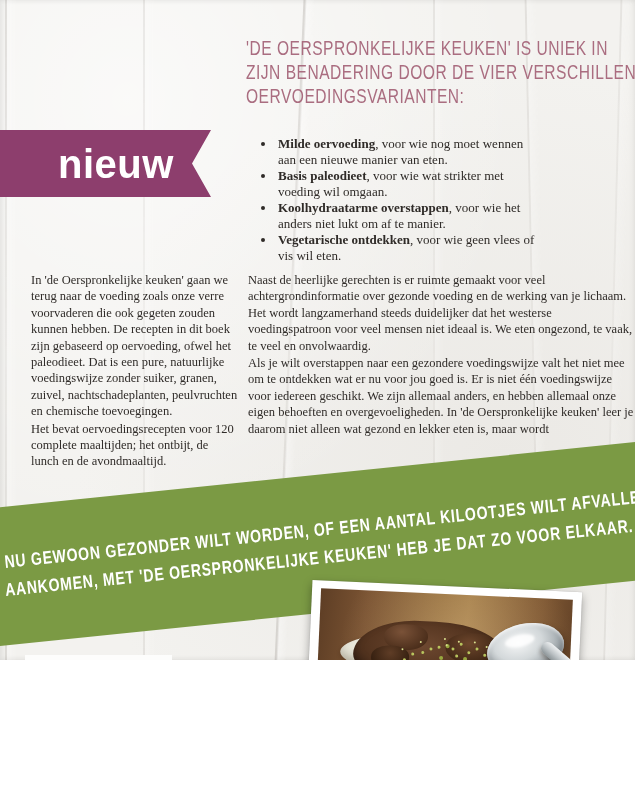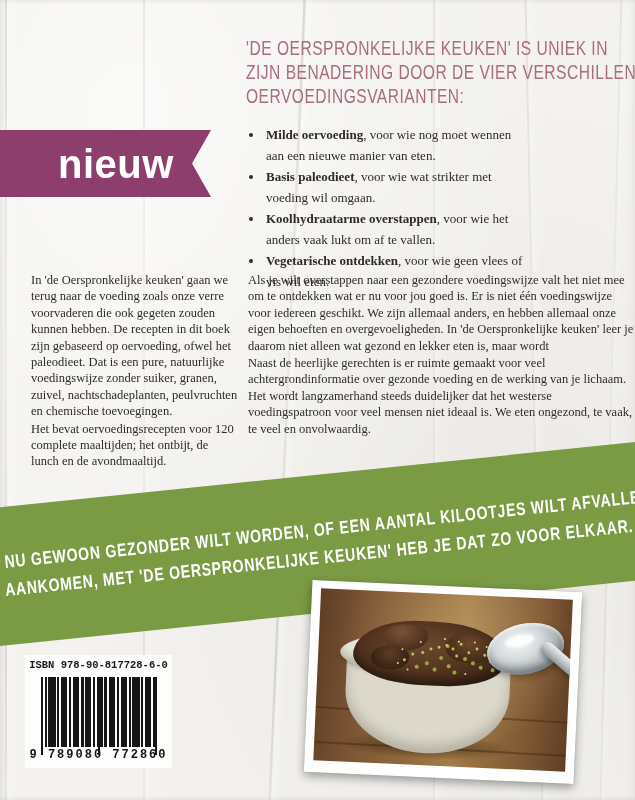--- a/index.html
+++ b/index.html
@@ -1,17 +1,17 @@
 <!DOCTYPE html>
 <html><head>
 <meta charset="utf-8">
 <style>
   html,body{margin:0;padding:0;}
   .page{
-    position:relative;width:635px;height:800px;overflow:hidden;
+    position:relative;width:635px;height:660px;overflow:hidden;
     background:
       radial-gradient(ellipse at 20% 15%, rgba(255,255,255,.6), rgba(255,255,255,0) 55%),
       radial-gradient(ellipse at 80% 70%, rgba(220,216,210,.35), rgba(220,216,210,0) 60%),
       #f3f2ef;
     font-family:"Liberation Serif", serif;
     color:#2f2b28;
     box-shadow: inset 3px 0 6px rgba(0,0,0,.07), inset -2px 0 5px rgba(0,0,0,.05);
     text-decoration: underline;
   }
   
@@ -34,22 +34,22 @@
   .headline div{white-space:nowrap;}
 
   
   .badge{position:absolute;left:0;top:130px;width:186px;height:67px;background:#8d3e6d;
     clip-path:polygon(0 0,100% 0,91% 50%,100% 100%,0 100%);
     display:flex;align-items:center;padding-left:25px;}
   .badge-label{font-family:"Liberation Sans", sans-serif;font-weight:700;
     font-size:40px;color:#ffffff;padding-left:33px;letter-spacing:.5px;line-height:1;}
 
   
-  .variants{position:absolute;left:250px;top:124px;width:268px;margin:0;
-    padding-left:14px;font-size:13px;line-height:21px;}
+  .variants{position:absolute;left:250px;top:124px;width:268px;margin:12px;
+    padding-left:14px;font-size:13px;line-height:16px;}
   .variants li{margin:0;padding-left:2px;}
   .variants b{font-weight:700;}
 
   
   .col{position:absolute;top:271px;font-size:12.5px;line-height:16.4px;}
   .col p{margin:1px;}
   .col-left{left:30px;width:209px;}
   .col-right{left:247px;width:388px;}
   .col-right .cont{width:255px;}
 
@@ -153,32 +153,32 @@
     <div>OERVOEDINGSVARIANTEN:</div>
   </div>
 
   <div class="badge">
     <span class="badge-label">nieuw</span>
   </div>
 
   <ul class="variants">
     <li><b>Milde oervoeding</b><span>, voor wie nog moet wennen aan een nieuwe manier van eten.</span></li>
     <li><b>Basis paleodieet</b><span>, voor wie wat strikter met voeding wil omgaan.</span></li>
-    <li><b>Koolhydraatarme overstappen</b><span>, voor wie het anders vaak lukt om af te vallen.</span></li>
+    <li><b>Koolhydraatarme overstappen</b><span>, voor wie het anders niet lukt om af te manier.</span></li>
     <li><b>Vegetarische ontdekken</b><span>, voor wie geen vlees of vis wil eten.</span></li>
   </ul>
 
   <div class="col col-left">
     <p>In 'de Oerspronkelijke keuken' gaan we terug naar de voeding zoals onze verre voorvaderen die ook gegeten zouden kunnen hebben. De recepten in dit boek zijn gebaseerd op oervoeding, ofwel het paleodieet. Dat is een pure, natuurlijke voedingswijze zonder suiker, granen, zuivel, nachtschadeplanten, peulvruchten en chemische toevoegingen.</p>
     <p>Het bevat oervoedingsrecepten voor 120 complete maaltijden; het ontbijt, de lunch en de avondmaaltijd.</p>
   </div>
 
   <div class="col col-right">
+    <p>Naast de heerlijke gerechten is er ruimte gemaakt voor veel achtergrondinformatie over gezonde voeding en de werking van je lichaam. Het wordt langzamerhand steeds duidelijker dat het westerse voedingspatroon voor veel mensen niet ideaal is. We eten ongezond, te vaak, te veel en onvolwaardig.</p>
     <p>Als je wilt overstappen naar een gezondere voedingswijze valt het niet mee om te ontdekken wat er nu voor jou goed is. Er is niet één voedingswijze voor iedereen geschikt. We zijn allemaal anders, en hebben allemaal onze eigen behoeften en overgevoeligheden. In 'de Oerspronkelijke keuken' leer je daarom niet alleen wat gezond en lekker eten is, maar wordt</p>
-    <p>Naast de heerlijke gerechten is er ruimte gemaakt voor veel achtergrondinformatie over gezonde voeding en de werking van je lichaam. Het wordt langzamerhand steeds duidelijker dat het westerse voedingspatroon voor veel mensen niet ideaal is. We eten ongezond, te vaak, te veel en onvolwaardig.</p>
   </div>
 
   <div class="banner">
     <div class="banner-line">OF JE NU GEWOON GEZONDER WILT WORDEN, OF EEN AANTAL KILOOTJES WILT AFVALLEN OF</div>
     <div class="banner-line">AANKOMEN, MET 'DE OERSPRONKELIJKE KEUKEN' HEB JE DAT ZO VOOR ELKAAR.</div>
   </div>
 
   <div class="isbn-box">
     <div class="isbn-label">ISBN 978-90-817728-6-0</div>
     <div class="bars"></div>

